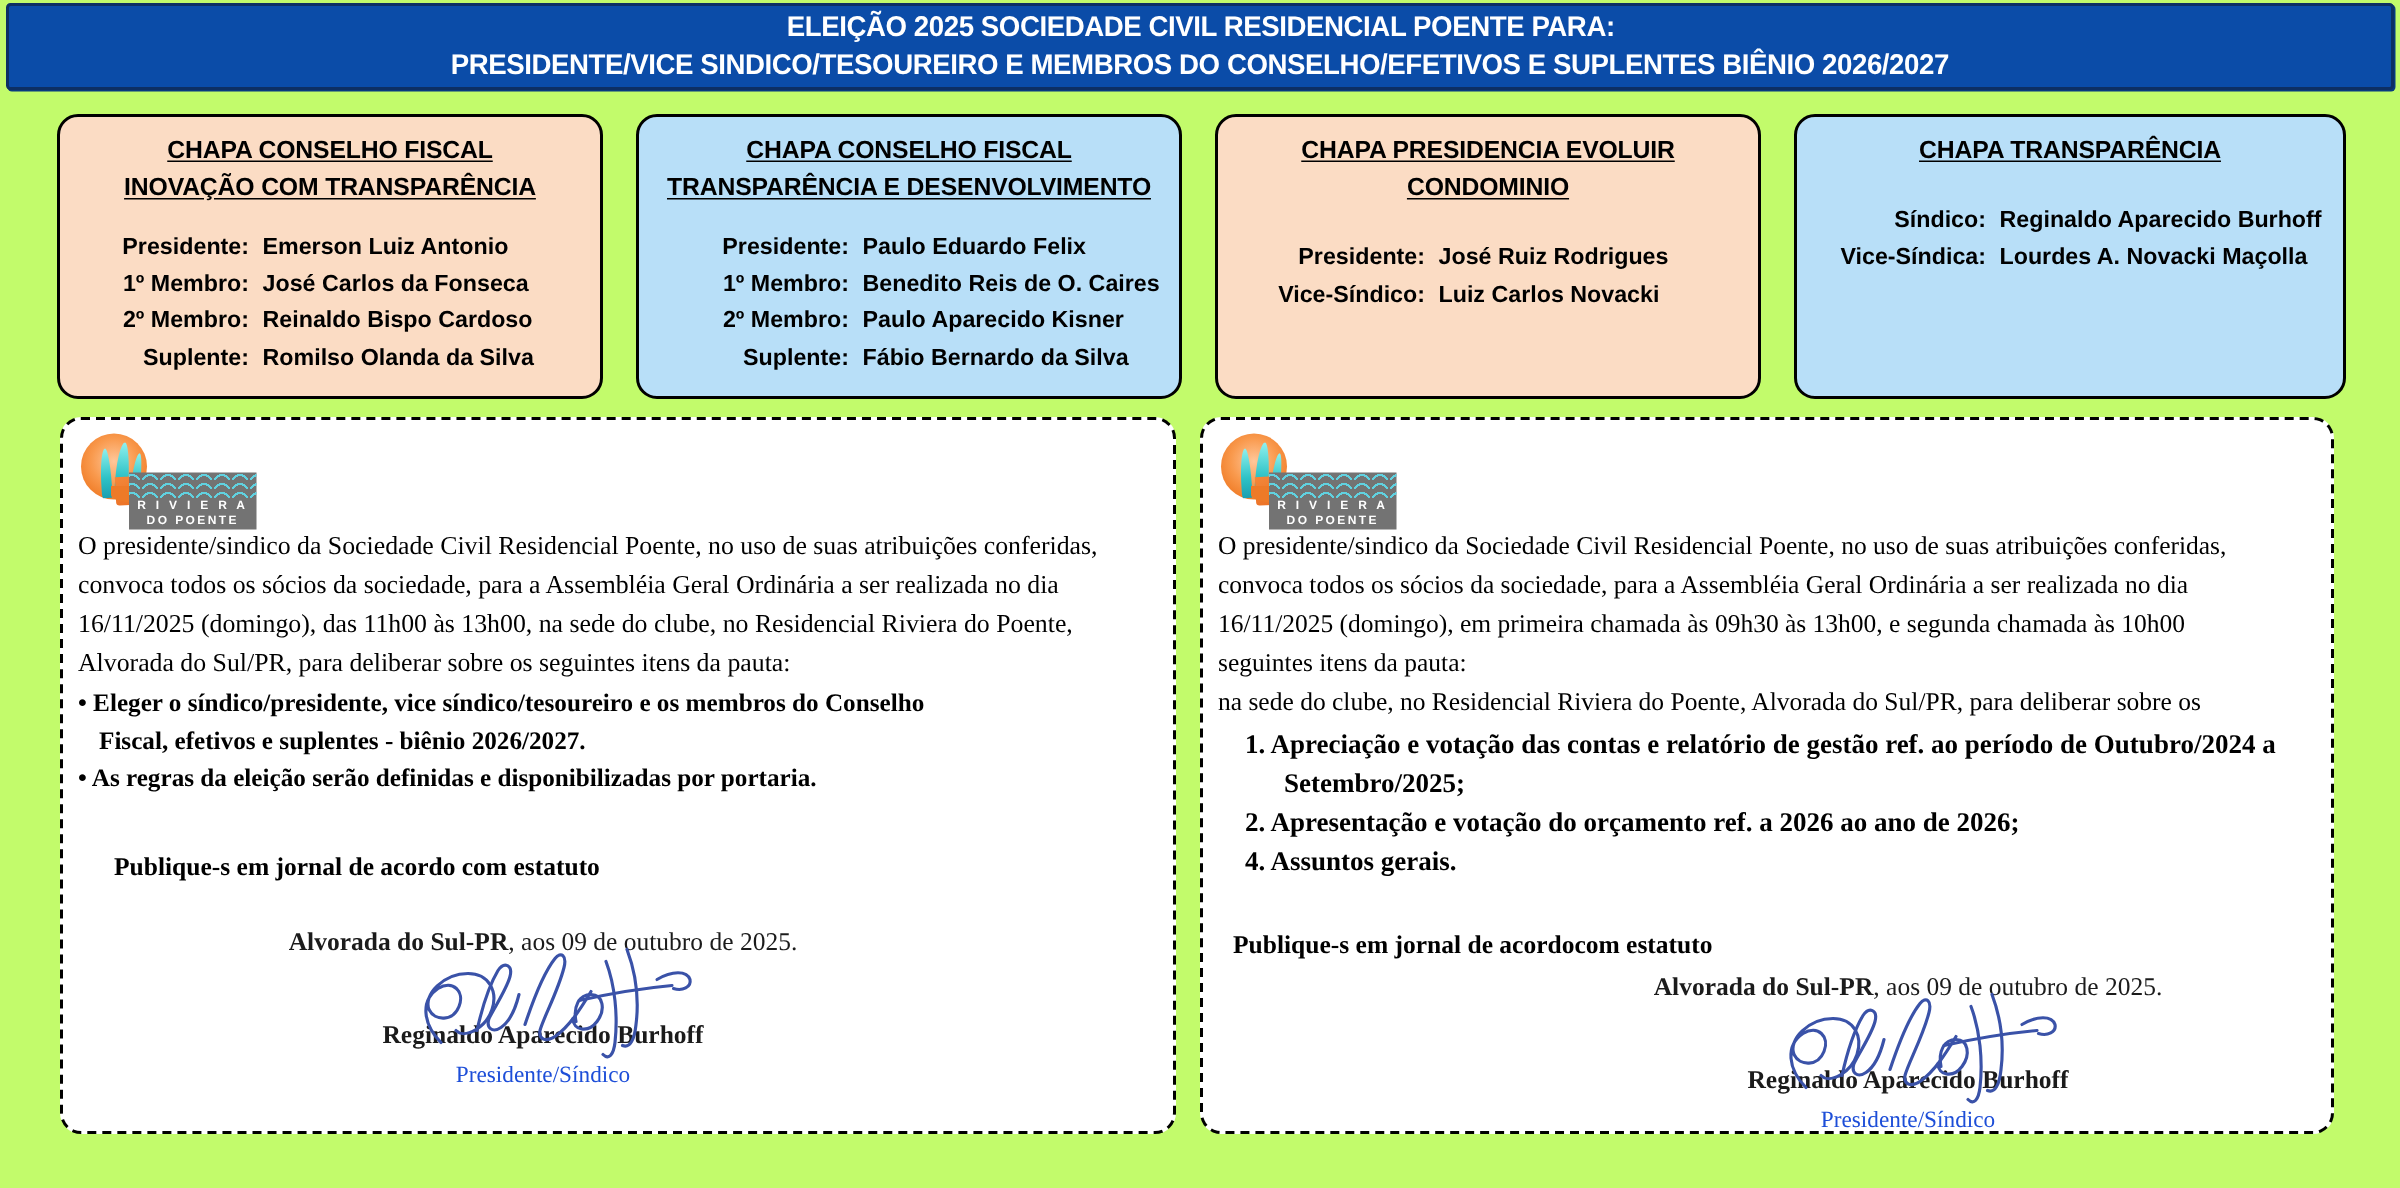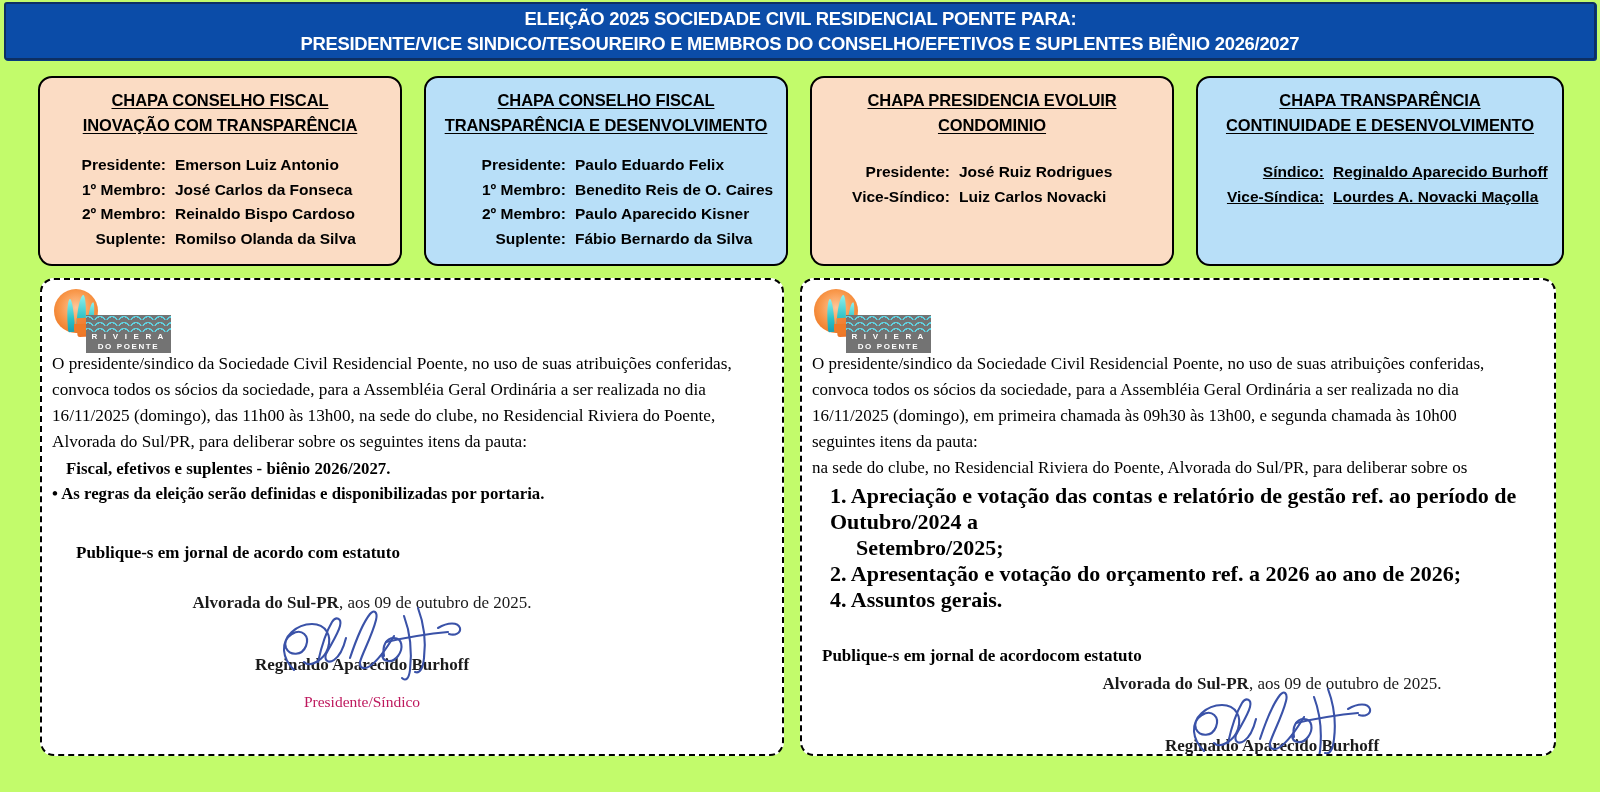--- a/index.html
+++ b/index.html
@@ -94,21 +94,21 @@
   }
   .c1 .card-rows .row .lbl { width: 118px; text-align: right; }
   .c2 .card-rows .row .lbl { width: 118px; text-align: right; }
   .c3 .card-rows .row .lbl { width: 130px; text-align: right; }
   .c4 .card-rows .row .lbl { width: 118px; text-align: right; }
   .card-rows .row .val { padding-left: 9px; }
 
   .c1 .card-rows { padding-left: 0px; }
   .c2 .card-rows { padding-left: 14px; }
   .c3 .card-rows { padding-left: 0px; margin-top: 22px; }
-  .c4 .card-rows { padding-left: 0px; margin-top: 22px; text-decoration: underline; }
+  .c4 .card-rows { padding-left: 0px; margin-top: 22px; }
 
   
   .docs-row {
     position: absolute;
     left: 0;
     top: 278px;
     width: 1600px;
     height: 500px;
   }
   .doc {
@@ -225,21 +225,21 @@
   .bullets .b {
     font-weight: bold;
     font-size: 16.8px;
     line-height: 25px;
   }
   .bullets .b .cont { display: block; padding-left: 14px; }
 
   .numlist { margin-top: 2px; padding-left: 18px; }
   .numlist .n {
     font-weight: bold;
-    font-size: 22px;
+    font-size: 18px;
     line-height: 26px;
   }
   .numlist .n .cont { display: block; padding-left: 26px; }
 
   .publique {
     font-weight: bold;
     font-size: 17px;
     font-family: "Liberation Serif", serif;
   }
   .doc.left .publique { margin-top: 34px; padding-left: 24px; }
@@ -261,22 +261,22 @@
   }
   .sig .date b { font-weight: bold; }
   .sig .name {
     font-size: 17px;
     font-weight: bold;
     color: #1b1b1b;
     margin-top: 36px;
   }
   .sig .role {
     font-size: 15.5px;
-    color: #be185d;
-    margin-top: 11px;
+    color: #1d4ed8;
+    margin-top: 1px;
   }
   .sig .scribble {
     position: absolute;
     left: 50%;
     top: 8px;
     transform: translateX(-44%);
     pointer-events: none;
   }
 </style>
 </head>
@@ -352,21 +352,20 @@
       <div class="row">
         <div class="lbl">Vice-Síndico:</div>
         <div class="val">Luiz Carlos Novacki</div>
       </div>
     </div>
   </div>
 
   <div class="card blue c4">
     <div class="card-title">
       <span>CHAPA TRANSPARÊNCIA</span><br>
-      <span>CONTINUIDADE E DESENVOLVIMENTO</span>
     </div>
     <div class="card-rows">
       <div class="row">
         <div class="lbl">Síndico:</div>
         <div class="val">Reginaldo Aparecido Burhoff</div>
       </div>
       <div class="row">
         <div class="lbl">Vice-Síndica:</div>
         <div class="val">Lourdes A. Novacki Maçolla</div>
       </div>
@@ -398,20 +397,21 @@
     </div>
 
     <div class="doc-body">
       <p class="para">O presidente/sindico da Sociedade Civil Residencial Poente, no uso de suas atribuições conferidas,</p>
       <p class="para">convoca todos os sócios da sociedade, para a Assembléia Geral Ordinária a ser realizada no dia</p>
       <p class="para">16/11/2025 (domingo), das 11h00 às 13h00, na sede do clube, no Residencial Riviera do Poente,</p>
       <p class="para">Alvorada do Sul/PR, para deliberar  sobre os seguintes itens da pauta:</p>
 
       <div class="bullets">
         <div class="b">
+          <span>• Eleger o síndico/presidente, vice síndico/tesoureiro e os membros do Conselho</span>
           <span class="cont">Fiscal, efetivos e suplentes - biênio 2026/2027.</span>
         </div>
         <div class="b">
           <span>• As regras da eleição serão definidas e disponibilizadas por portaria.</span>
         </div>
       </div>
 
       <div class="publique">Publique-s em jornal de acordo com estatuto</div>
 
       <div class="sig">

